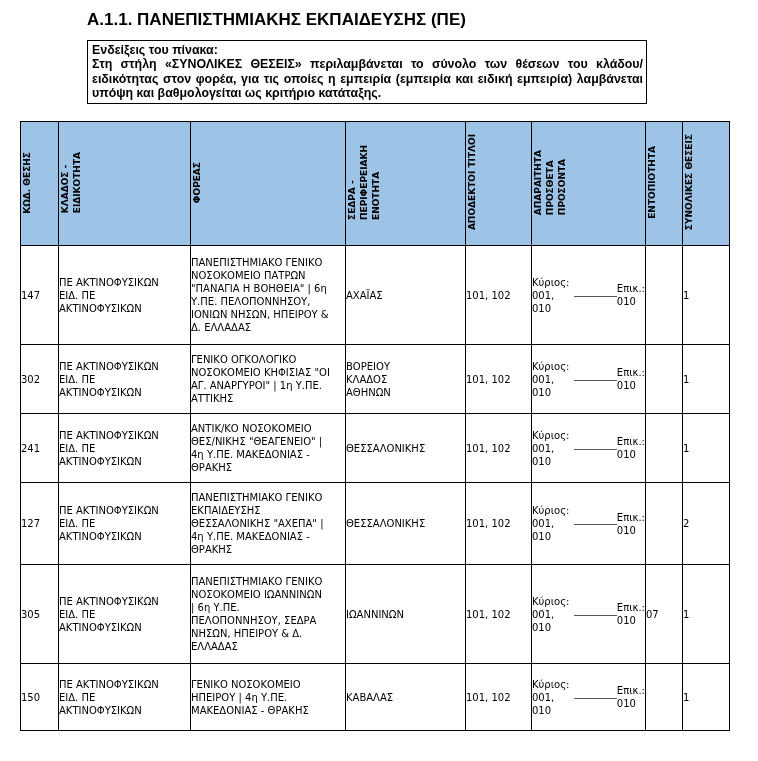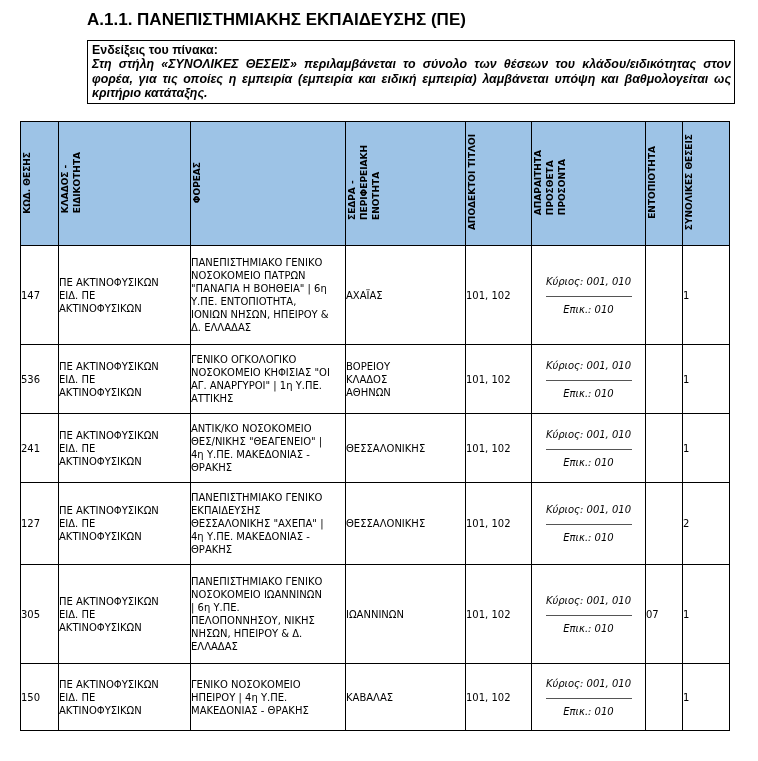--- a/index.html
+++ b/index.html
@@ -1,26 +1,26 @@
 <!DOCTYPE html>
 <html><head>
 <meta charset="utf-8">
 <style>
   html, body { margin: 0; padding: 0; background: #ffffff; }
   body { width: 758px; height: 761px; position: relative; overflow: hidden; font-family: "Liberation Sans", sans-serif; color: #000; }
   .section-title { position: absolute; left: 87px; top: 10px; font-size: 17px; font-weight: bold; letter-spacing: 0px; }
-  .notes-box { position: absolute; left: 87px; top: 40px; width: 648px; height: 64px; border: 1px solid #000; padding: 2px 3px 0 4px; box-sizing: border-box; font-size: 12.4px; font-weight: bold; line-height: 14.4px; }
+  .notes-box { position: absolute; left: 87px; top: 40px; width: 560px; height: 64px; border: 1px solid #000; padding: 2px 3px 0 4px; box-sizing: border-box; font-size: 12.4px; font-weight: bold; line-height: 14.4px; }
   .notes-box .heading { display: block; }
-  .notes-box .body { display: block; text-align: justify; font-style: italic; }
+  .notes-box .body { display: block; text-align: justify; }
   table.positions { position: absolute; left: 20px; top: 121px; border-collapse: collapse; table-layout: fixed; width: 709px; }
   table.positions th, table.positions td { border: 1.5px solid #000; padding: 0; text-align: left; vertical-align: middle; font-family: "DejaVu Sans", sans-serif; }
   table.positions th { background: #9dc3e6; height: 123px; font-size: 9px; font-weight: bold; }
   .vert { writing-mode: vertical-rl; transform: rotate(180deg); display: inline-block; line-height: 12px; white-space: nowrap; }
   table.positions td { font-size: 10px; line-height: 13px; }
-  .prosonta { display: flex; flex-direction: column; align-items: center; font-style: italic; }
+  .prosonta { display: flex; align-items: center; }
   .prosonta .sep { width: 86px; border-top: 1px solid #555; margin: 8px 0 6px 0; }
 </style>
 </head>
 <body>
 
 <div class="section-title">A.1.1. ΠΑΝΕΠΙΣΤΗΜΙΑΚΗΣ ΕΚΠΑΙΔΕΥΣΗΣ (ΠΕ)</div>
 
 <div class="notes-box">
   <span class="heading">Ενδείξεις του πίνακα:</span>
   <span class="body">Στη στήλη «ΣΥΝΟΛΙΚΕΣ ΘΕΣΕΙΣ» περιλαμβάνεται το σύνολο των θέσεων του κλάδου/ειδικότητας στον φορέα, για τις οποίες η εμπειρία (εμπειρία και ειδική εμπειρία) λαμβάνεται υπόψη και βαθμολογείται ως κριτήριο κατάταξης.</span>
@@ -46,36 +46,36 @@
       <th><span class="vert"><span>ΑΠΟΔΕΚΤΟΙ ΤΙΤΛΟΙ</span></span></th>
       <th><span class="vert"><span>ΑΠΑΡΑΙΤΗΤΑ</span><br><span>ΠΡΟΣΘΕΤΑ</span><br><span>ΠΡΟΣΟΝΤΑ</span></span></th>
       <th><span class="vert"><span>ΕΝΤΟΠΙΟΤΗΤΑ</span></span></th>
       <th><span class="vert"><span>ΣΥΝΟΛΙΚΕΣ ΘΕΣΕΙΣ</span></span></th>
     </tr>
   </thead>
   <tbody id="table-body">
   <tr style="height: 99px;">
     <td><span>147</span></td>
     <td><span><span>ΠΕ ΑΚΤΙΝΟΦΥΣΙΚΩΝ</span><br><span>ΕΙΔ. ΠΕ</span><br><span>ΑΚΤΙΝΟΦΥΣΙΚΩΝ</span></span></td>
-    <td><span><span>ΠΑΝΕΠΙΣΤΗΜΙΑΚΟ ΓΕΝΙΚΟ</span><br><span>ΝΟΣΟΚΟΜΕΙΟ ΠΑΤΡΩΝ</span><br><span>"ΠΑΝΑΓΙΑ Η ΒΟΗΘΕΙΑ" | 6η</span><br><span>Υ.ΠΕ. ΕΝΤΟΠΙΟΤΗΤΑ,</span><br><span>ΙΟΝΙΩΝ ΝΗΣΩΝ, ΗΠΕΙΡΟΥ &amp;</span><br><span>Δ. ΕΛΛΑΔΑΣ</span></span></td>
+    <td><span><span>ΠΑΝΕΠΙΣΤΗΜΙΑΚΟ ΓΕΝΙΚΟ</span><br><span>ΝΟΣΟΚΟΜΕΙΟ ΠΑΤΡΩΝ</span><br><span>"ΠΑΝΑΓΙΑ Η ΒΟΗΘΕΙΑ" | 6η</span><br><span>Υ.ΠΕ. ΠΕΛΟΠΟΝΝΗΣΟΥ,</span><br><span>ΙΟΝΙΩΝ ΝΗΣΩΝ, ΗΠΕΙΡΟΥ &amp;</span><br><span>Δ. ΕΛΛΑΔΑΣ</span></span></td>
     <td><span><span>ΑΧΑΪΑΣ</span></span></td>
     <td><span>101, 102</span></td>
     <td>
       <div class="prosonta">
         <span>Κύριος: 001, 010</span>
         <span class="sep"></span>
         <span>Επικ.: 010</span>
       </div>
     </td>
     <td><span></span></td>
     <td><span>1</span></td>
   </tr>
 
   <tr style="height: 69px;">
-    <td><span>536</span></td>
+    <td><span>302</span></td>
     <td><span><span>ΠΕ ΑΚΤΙΝΟΦΥΣΙΚΩΝ</span><br><span>ΕΙΔ. ΠΕ</span><br><span>ΑΚΤΙΝΟΦΥΣΙΚΩΝ</span></span></td>
     <td><span><span>ΓΕΝΙΚΟ ΟΓΚΟΛΟΓΙΚΟ</span><br><span>ΝΟΣΟΚΟΜΕΙΟ ΚΗΦΙΣΙΑΣ "ΟΙ</span><br><span>ΑΓ. ΑΝΑΡΓΥΡΟΙ" | 1η Υ.ΠΕ.</span><br><span>ΑΤΤΙΚΗΣ</span></span></td>
     <td><span><span>ΒΟΡΕΙΟΥ</span><br><span>ΚΛΑΔΟΣ</span><br><span>ΑΘΗΝΩΝ</span></span></td>
     <td><span>101, 102</span></td>
     <td>
       <div class="prosonta">
         <span>Κύριος: 001, 010</span>
         <span class="sep"></span>
         <span>Επικ.: 010</span>
       </div>
@@ -114,21 +114,21 @@
         <span>Επικ.: 010</span>
       </div>
     </td>
     <td><span></span></td>
     <td><span>2</span></td>
   </tr>
 
   <tr style="height: 99px;">
     <td><span>305</span></td>
     <td><span><span>ΠΕ ΑΚΤΙΝΟΦΥΣΙΚΩΝ</span><br><span>ΕΙΔ. ΠΕ</span><br><span>ΑΚΤΙΝΟΦΥΣΙΚΩΝ</span></span></td>
-    <td><span><span>ΠΑΝΕΠΙΣΤΗΜΙΑΚΟ ΓΕΝΙΚΟ</span><br><span>ΝΟΣΟΚΟΜΕΙΟ ΙΩΑΝΝΙΝΩΝ</span><br><span>| 6η Υ.ΠΕ.</span><br><span>ΠΕΛΟΠΟΝΝΗΣΟΥ, ΝΙΚΗΣ</span><br><span>ΝΗΣΩΝ, ΗΠΕΙΡΟΥ &amp; Δ.</span><br><span>ΕΛΛΑΔΑΣ</span></span></td>
+    <td><span><span>ΠΑΝΕΠΙΣΤΗΜΙΑΚΟ ΓΕΝΙΚΟ</span><br><span>ΝΟΣΟΚΟΜΕΙΟ ΙΩΑΝΝΙΝΩΝ</span><br><span>| 6η Υ.ΠΕ.</span><br><span>ΠΕΛΟΠΟΝΝΗΣΟΥ, ΣΕΔΡΑ</span><br><span>ΝΗΣΩΝ, ΗΠΕΙΡΟΥ &amp; Δ.</span><br><span>ΕΛΛΑΔΑΣ</span></span></td>
     <td><span><span>ΙΩΑΝΝΙΝΩΝ</span></span></td>
     <td><span>101, 102</span></td>
     <td>
       <div class="prosonta">
         <span>Κύριος: 001, 010</span>
         <span class="sep"></span>
         <span>Επικ.: 010</span>
       </div>
     </td>
     <td><span>07</span></td>

